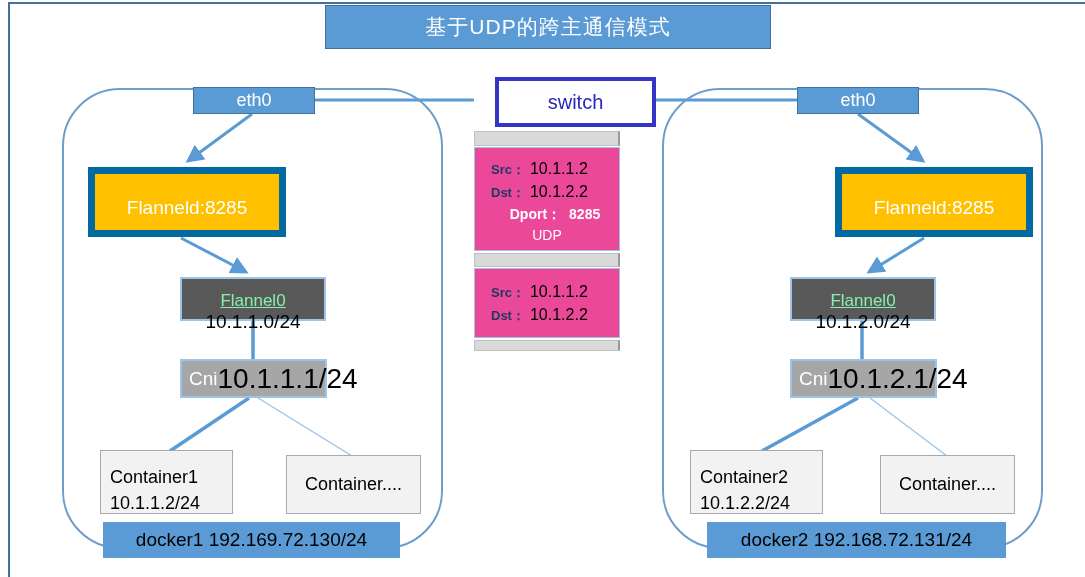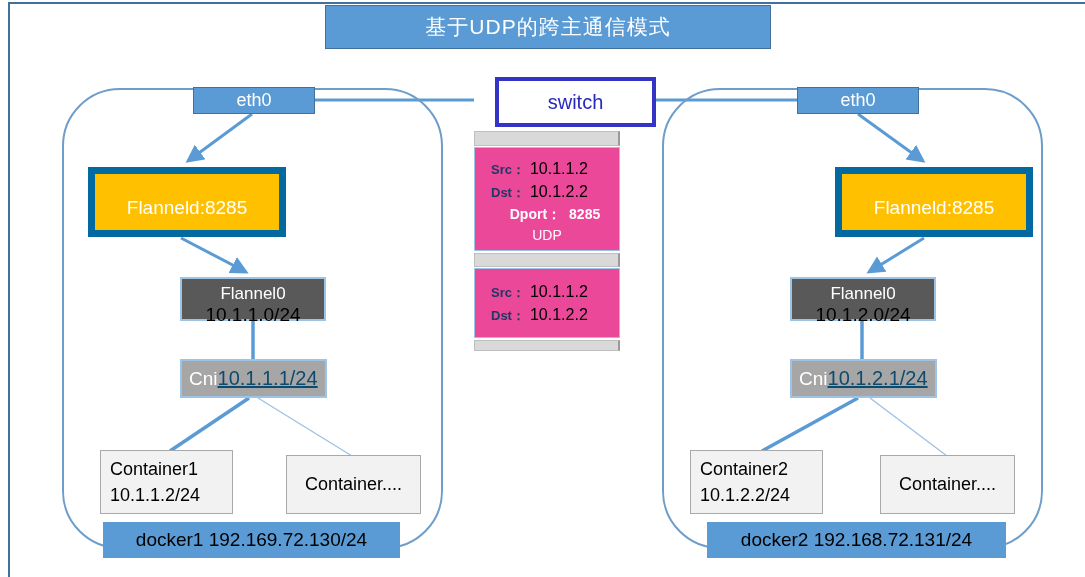--- a/index.html
+++ b/index.html
@@ -41,37 +41,37 @@
   }
   .flanneld-left{left:88px;}
   .flanneld-right{left:835px;}
 
   .flannel0{
     width:146px;height:44px;top:277px;background:#595959;border:2px solid #9DC3E6;
     text-align:center;
   }
   .flannel0-left{left:180px;}
   .flannel0-right{left:790px;}
-  .flannel0 .fname{display:block;color:#ffffff;font-size:17px;line-height:20px;margin-top:5px;}
+  .flannel0 .fname{display:block;color:#86efac;font-size:17px;line-height:20px;margin-top:12px;text-decoration:underline;}
   .flannel0 .fcidr{display:block;color:#000;font-size:19px;line-height:21px;}
 
   .cni{
     width:147px;height:39px;top:359px;background:#A6A6A6;border:2px solid #9DC3E6;
     white-space:nowrap;display:flex;align-items:center;padding-left:7px;
   }
   .cni-left{left:180px;}
   .cni-right{left:790px;}
   .cni .cname{color:#fff;font-size:19px;}
-  .cni .cip{color:#0c4a6e;font-size:20px;text-decoration:underline;}
+  .cni .cip{color:#000000;font-size:28px;}
 
   .container-box{
     background:#F2F2F2;border:1px solid #A9A9A9;color:#000;
   }
   .container-main{
-    width:133px;height:64px;top:450px;font-size:18px;padding:5px 0 0 9px;line-height:26px;
+    width:133px;height:64px;top:450px;font-size:18px;padding:13px 0 0 9px;line-height:26px;
   }
   .container-main-left{left:100px;}
   .container-main-right{left:690px;}
   .container-more{
     width:135px;height:59px;top:455px;font-size:18px;text-align:center;line-height:57px;
   }
   .container-more-left{left:286px;}
   .container-more-right{left:880px;}
 
   .docker-bar{

